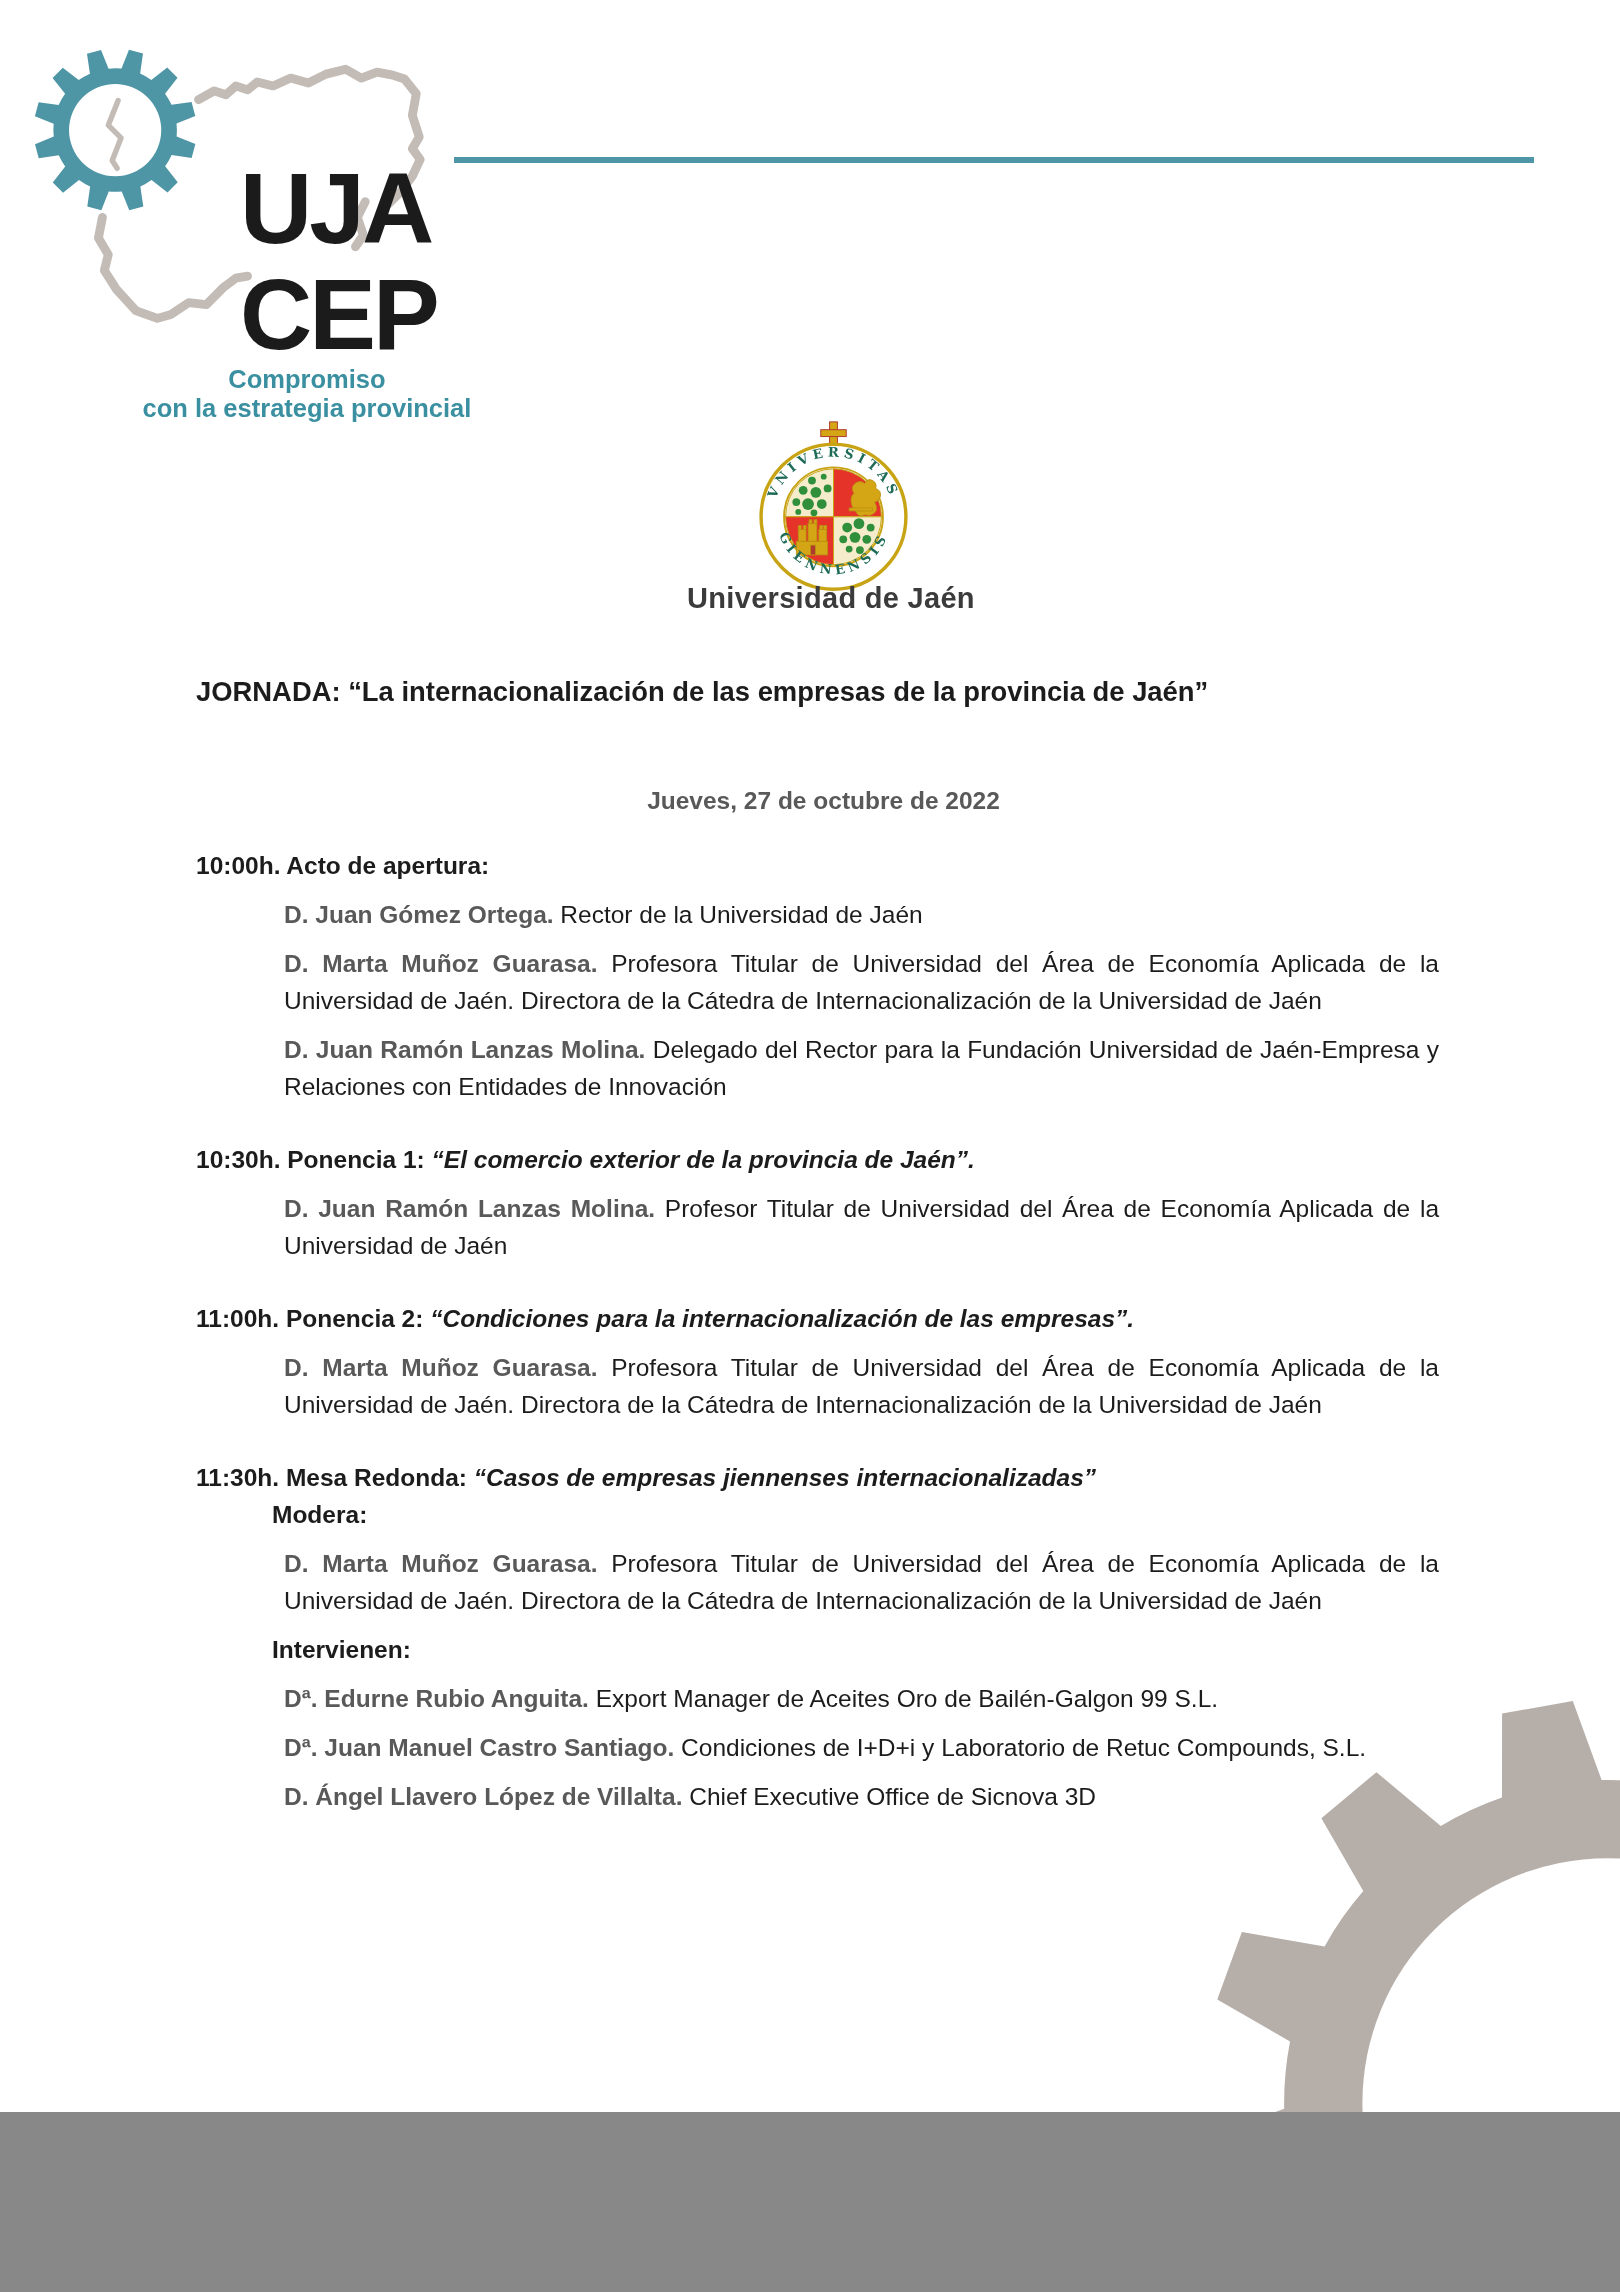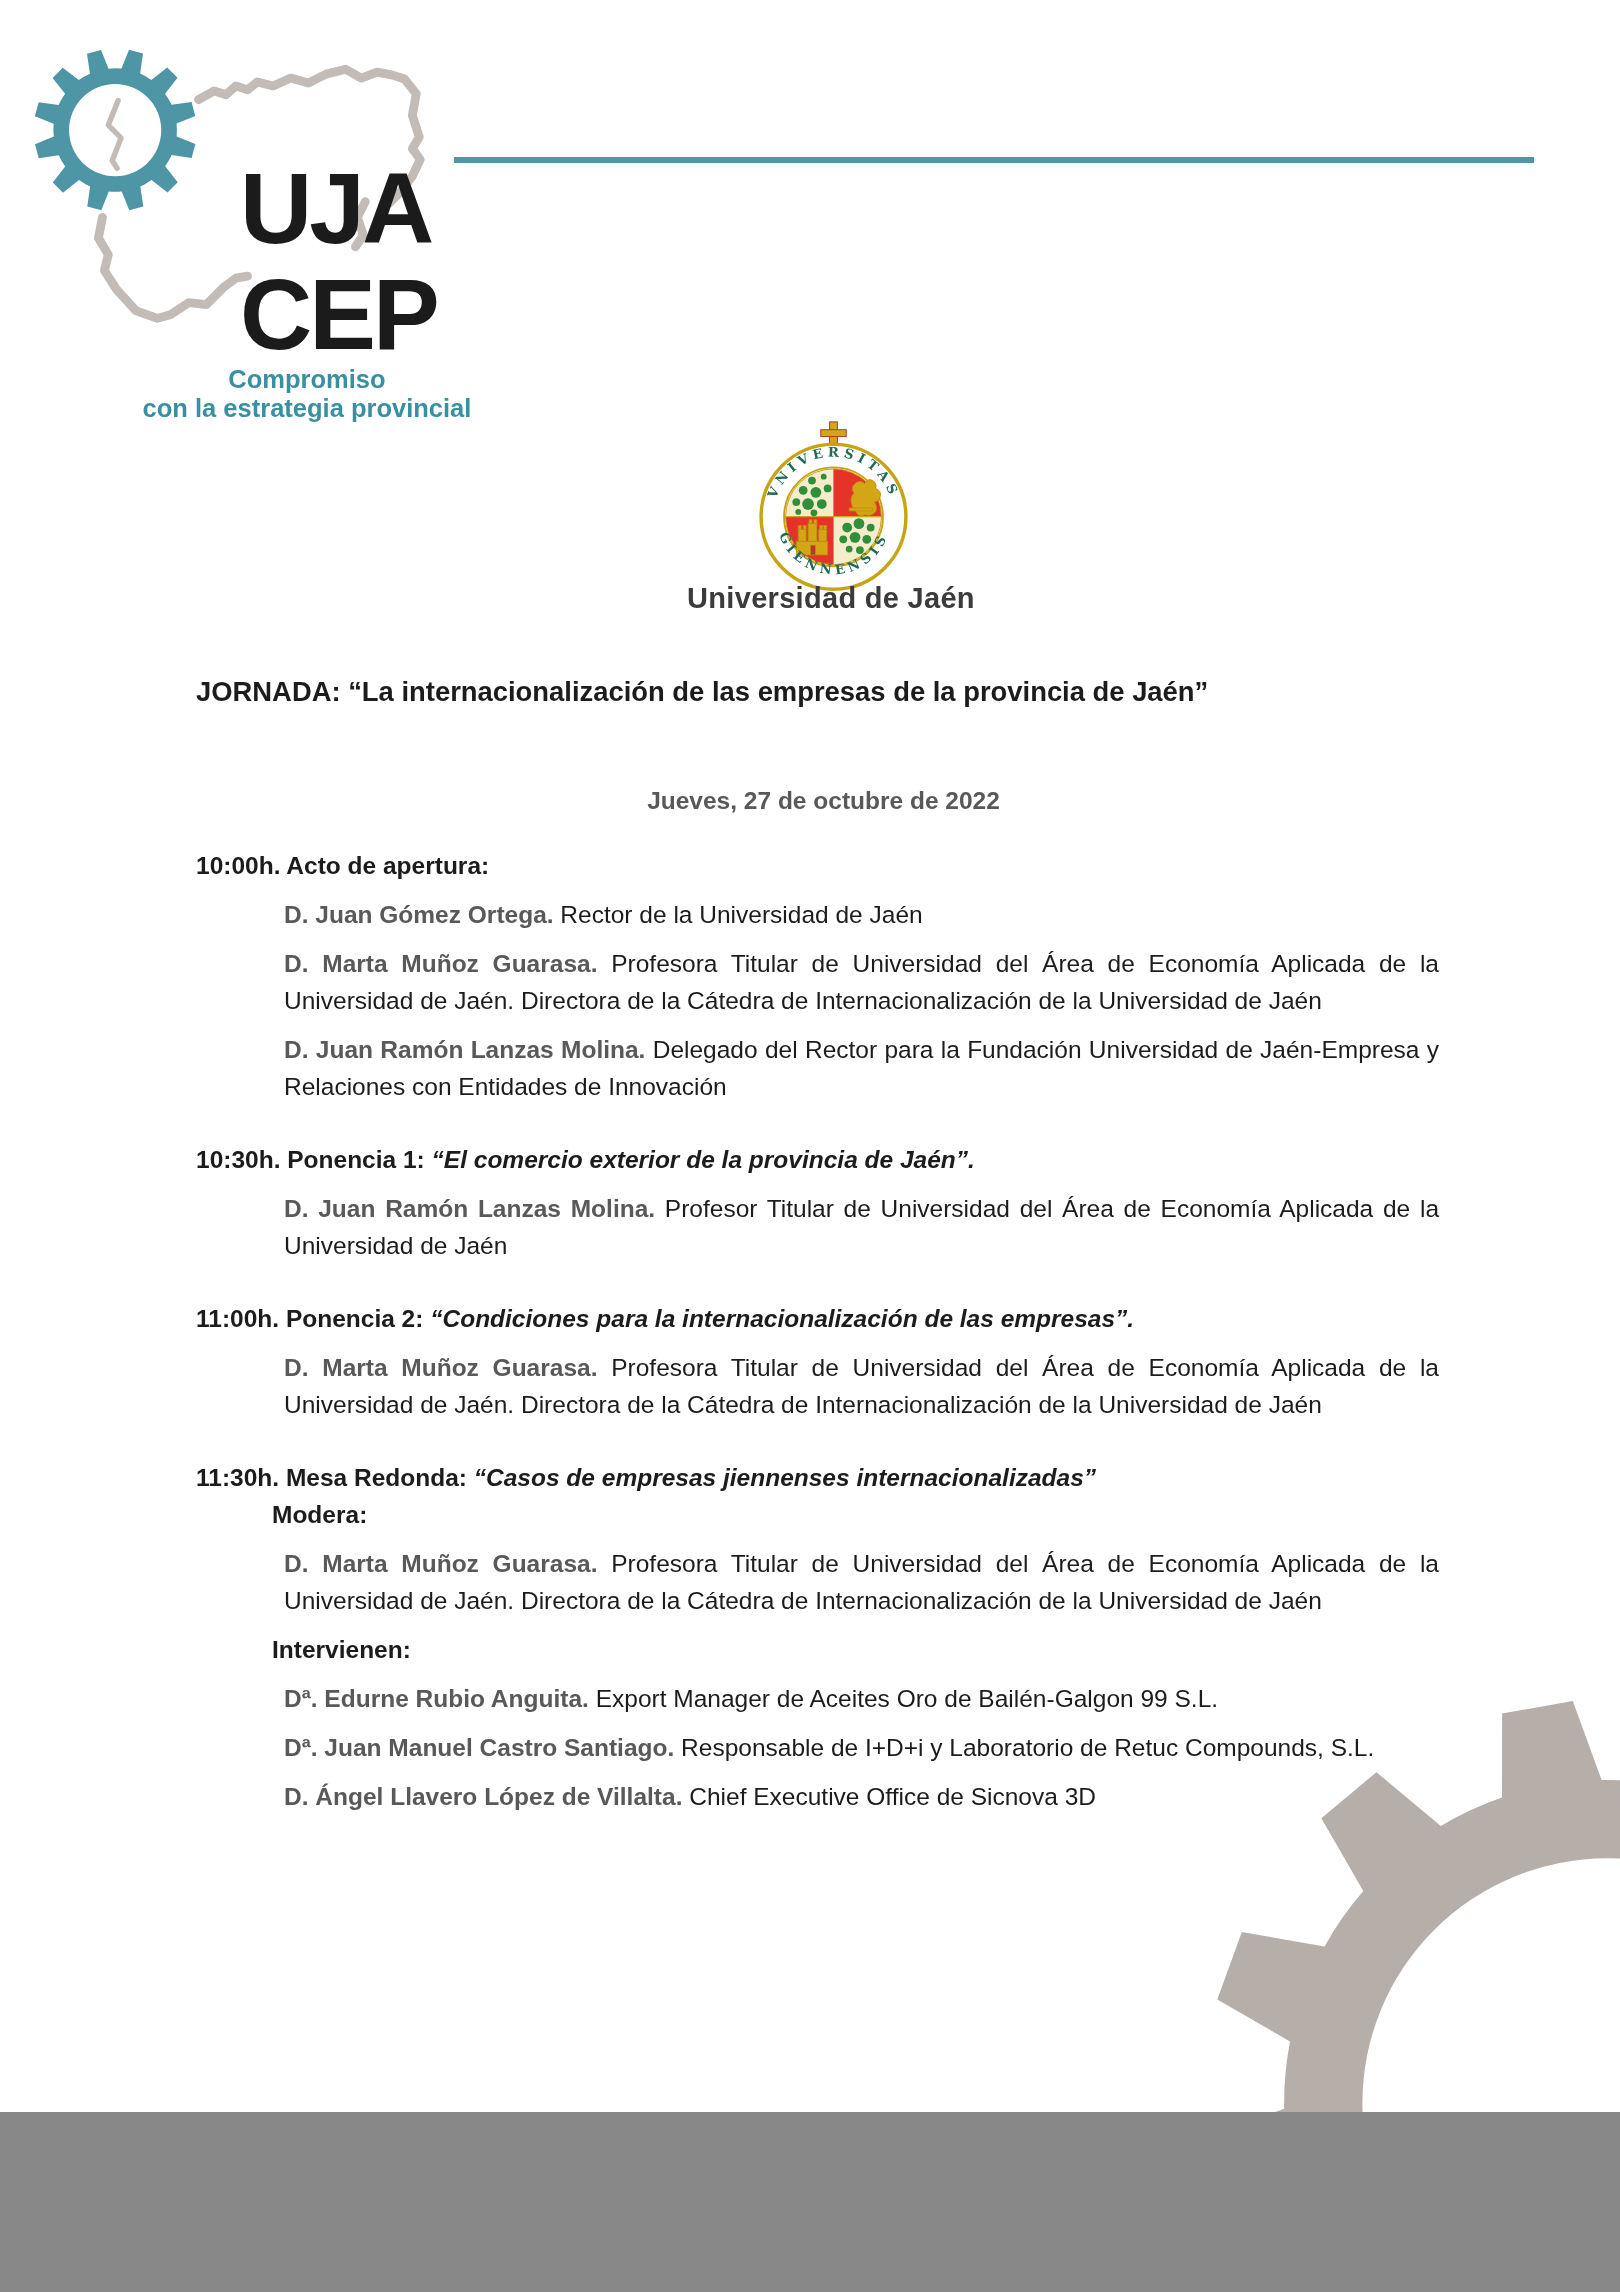--- a/index.html
+++ b/index.html
@@ -173,21 +173,21 @@
       <section class="session">
         <h2 class="s-head"><span>11:00h. Ponencia 2: </span><span class="qt">“Condiciones para la internacionalización de las empresas”.</span></h2>
         <p class="para just"><span class="nm">D. Marta Muñoz Guarasa.</span><span> Profesora Titular de Universidad del Área de Economía Aplicada de la Universidad de Jaén. Directora de la Cátedra de Internacionalización de la Universidad de Jaén</span></p>
       </section>
       <section class="session">
         <h2 class="s-head"><span>11:30h. Mesa Redonda: </span><span class="qt">“Casos de empresas jiennenses internacionalizadas”</span></h2>
         <p class="sub-label">Modera:</p>
         <p class="para just"><span class="nm">D. Marta Muñoz Guarasa.</span><span> Profesora Titular de Universidad del Área de Economía Aplicada de la Universidad de Jaén. Directora de la Cátedra de Internacionalización de la Universidad de Jaén</span></p>
         <p class="sub-label">Intervienen:</p>
         <p class="para"><span class="nm">Dª. Edurne Rubio Anguita.</span><span> Export Manager de Aceites Oro de Bailén-Galgon 99 S.L.</span></p>
-        <p class="para"><span class="nm">Dª. Juan Manuel Castro Santiago.</span><span> Responsable de I+D+i y Laboratorio de Retuc Compounds, S.L.</span></p>
+        <p class="para"><span class="nm">Dª. Juan Manuel Castro Santiago.</span><span> Condiciones de I+D+i y Laboratorio de Retuc Compounds, S.L.</span></p>
         <p class="para"><span class="nm">D. Ángel Llavero López de Villalta.</span><span> Chief Executive Office de Sicnova 3D</span></p>
       </section>
     </main>
 
   <div class="rule rule-bottom"></div>
   <svg class="big-gear-svg" width="475" height="436" viewBox="0 0 485 445">
     <path id="big-gear-path" fill="#b6aea9" fill-rule="evenodd" d="M795.9 498.9 L870.2 541.9 L845.1 610.7 L760.6 596.0 A330 330 0 0 1 721.1 652.5 L721.1 652.5 L763.9 726.8 L707.7 773.9 L642.0 718.9 A330 330 0 0 1 579.5 748.0 L579.5 748.0 L579.4 833.8 L507.2 846.5 L477.8 765.9 A330 330 0 0 1 409.1 759.9 L409.1 759.9 L366.1 834.2 L297.3 809.1 L312.0 724.6 A330 330 0 0 1 255.5 685.1 L255.5 685.1 L181.2 727.9 L134.1 671.7 L189.1 606.0 A330 330 0 0 1 160.0 543.5 L160.0 543.5 L74.2 543.4 L61.5 471.2 L142.1 441.8 A330 330 0 0 1 148.1 373.1 L148.1 373.1 L73.8 330.1 L98.9 261.3 L183.4 276.0 A330 330 0 0 1 222.9 219.5 L222.9 219.5 L180.1 145.2 L236.3 98.1 L302.0 153.1 A330 330 0 0 1 364.5 124.0 L364.5 124.0 L364.6 38.2 L436.8 25.5 L466.2 106.1 A330 330 0 0 1 534.9 112.1 L534.9 112.1 L577.9 37.8 L646.7 62.9 L632.0 147.4 A330 330 0 0 1 688.5 186.9 L688.5 186.9 L762.8 144.1 L809.9 200.3 L754.9 266.0 A330 330 0 0 1 784.0 328.5 L784.0 328.5 L869.8 328.6 L882.5 400.8 L801.9 430.2 A330 330 0 0 1 795.9 498.9 Z M722 436 A250 250 0 1 0 222 436 A250 250 0 1 0 722 436 Z"></path>
   </svg>
   <div class="site">ujaen.es</div>
 

